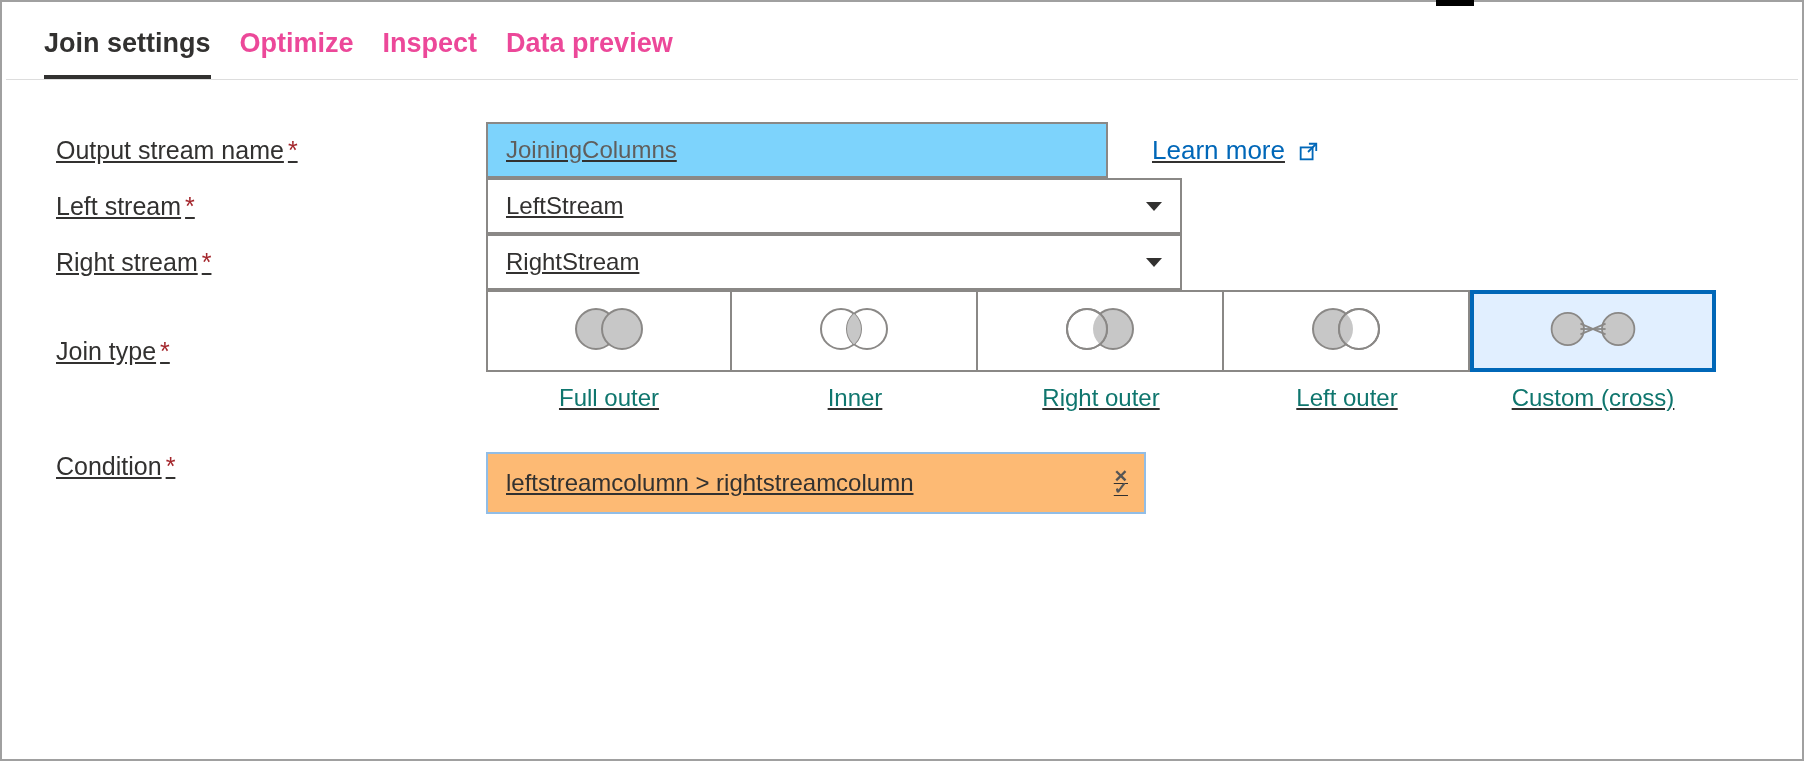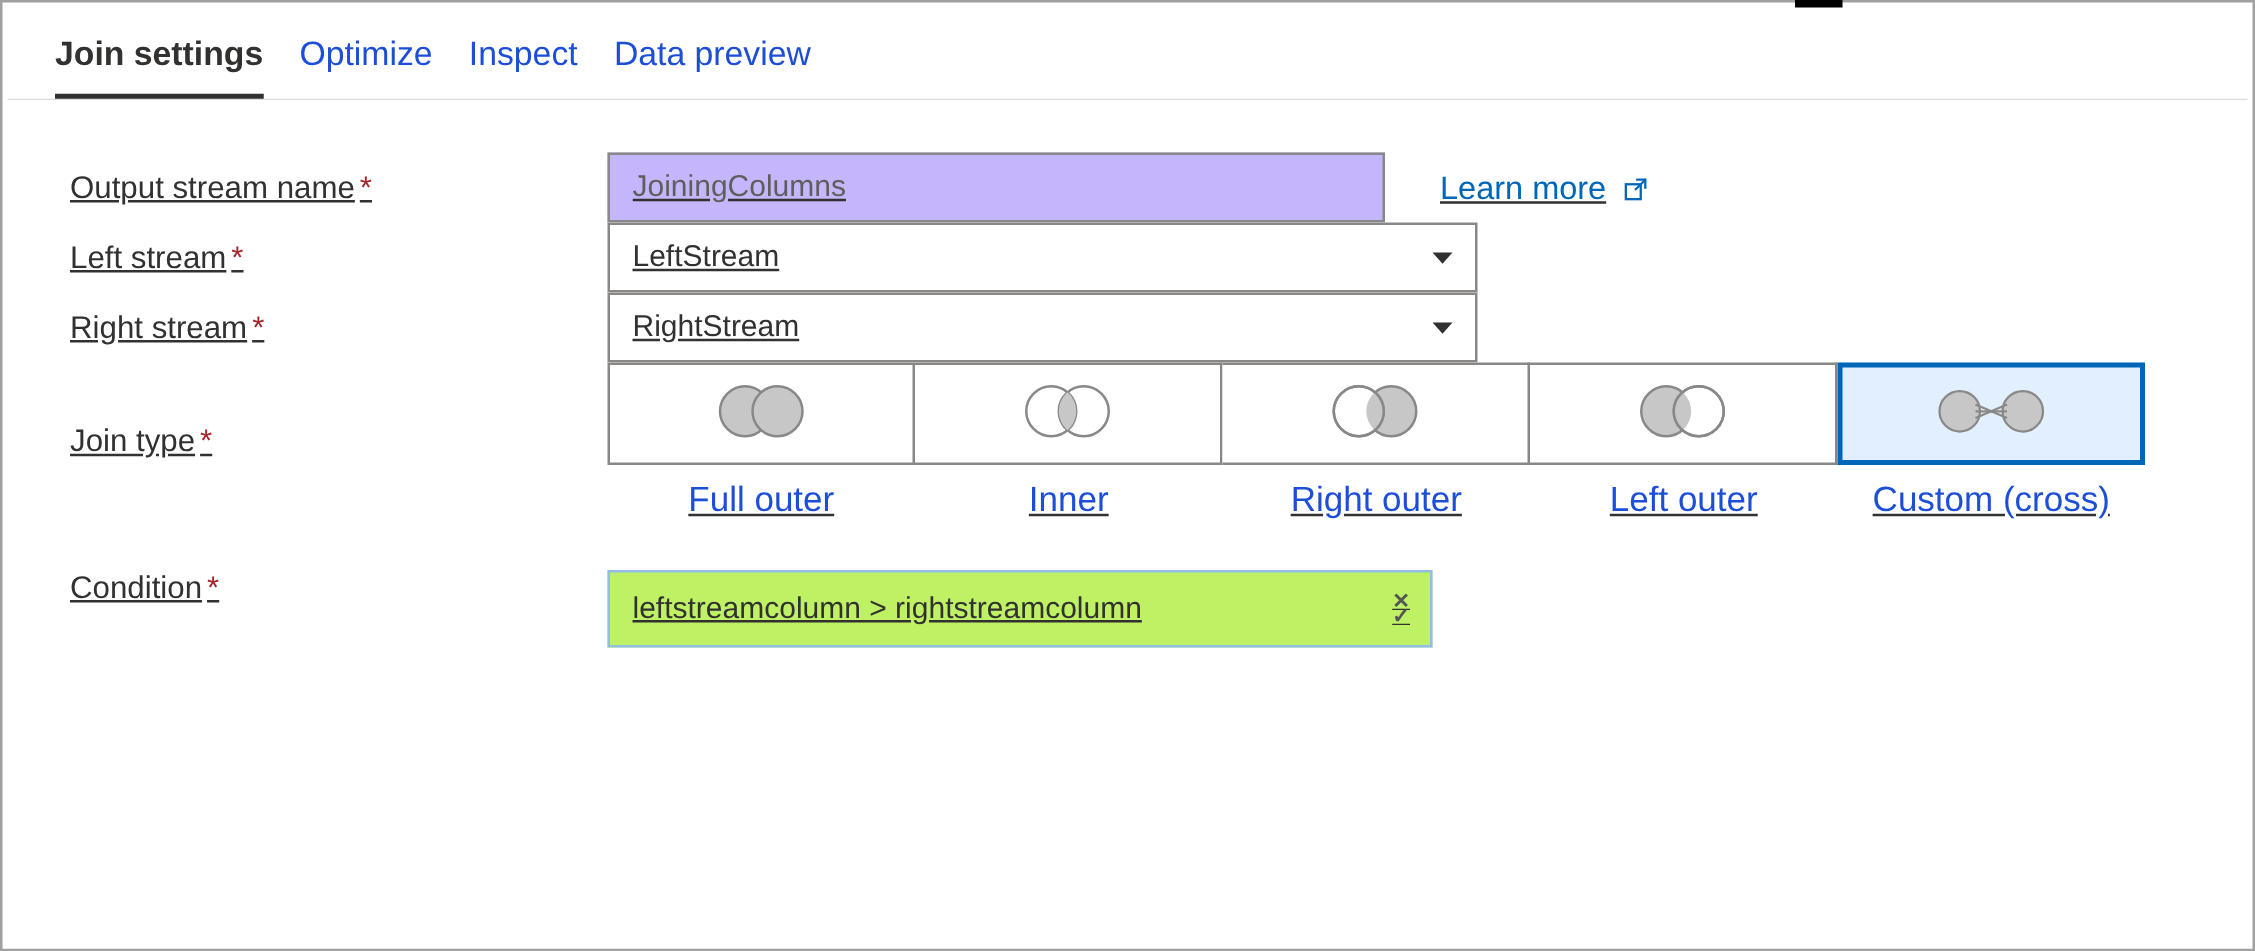--- a/index.html
+++ b/index.html
@@ -21,23 +21,23 @@
   .tabs {
     display: flex;
     gap: 29px;
     border-bottom: 1px solid #ddd;
     padding: 12px 34px 0 38px;
   }
   .tab {
     font-size: 27px;
     padding: 10px 0 16px 0;
     cursor: pointer;
-    color: #1d4ed8;
+    color: #ec4899;
     border-bottom: 4px solid transparent;
-    font-weight: 400;
+    font-weight: 700;
   }
   .tab.active {
     color: #323130;
     font-weight: 600;
     border-bottom-color: #323130;
   }
   .form {
     padding: 42px 50px;
     display: flex;
     flex-direction: column;
@@ -56,21 +56,21 @@
     color: #a4262c;
     margin-left: 4px;
   }
   .text-input {
     width: 622px;
     height: 56px;
     border: 2px solid #8a8886;
     padding: 0 18px;
     font-size: 24px;
     color: #605e5c;
-    background: #c4b5fd;
+    background: #7dd3fc;
   }
   .select-box {
     width: 696px;
     height: 56px;
     border: 2px solid #8a8886;
     padding: 0 18px;
     display: flex;
     align-items: center;
     justify-content: space-between;
     font-size: 24px;
@@ -123,33 +123,33 @@
   }
   .join-opt + .join-opt .join-icon-box {
     border-left: none;
   }
   .join-opt.selected .join-icon-box {
     border: 4px solid #0067b8;
     background: #e1efff;
   }
   .join-opt-label {
     margin-top: 12px;
-    font-size: 28px;
-    color: #1d4ed8;
+    font-size: 24px;
+    color: #0f766e;
   }
 
   .condition-row {
     margin-top: 40px;
     align-items: flex-start;
   }
   .condition-input {
     width: 660px;
     height: 62px;
     border: 2px solid #91bde6;
-    background: #bef264;
+    background: #fdba74;
     display: flex;
     align-items: center;
     justify-content: space-between;
     padding: 0 16px 0 18px;
     font-size: 24px;
     color: #323130;
   }
   .cond-right-icons {
     display: flex;
     flex-direction: column;

